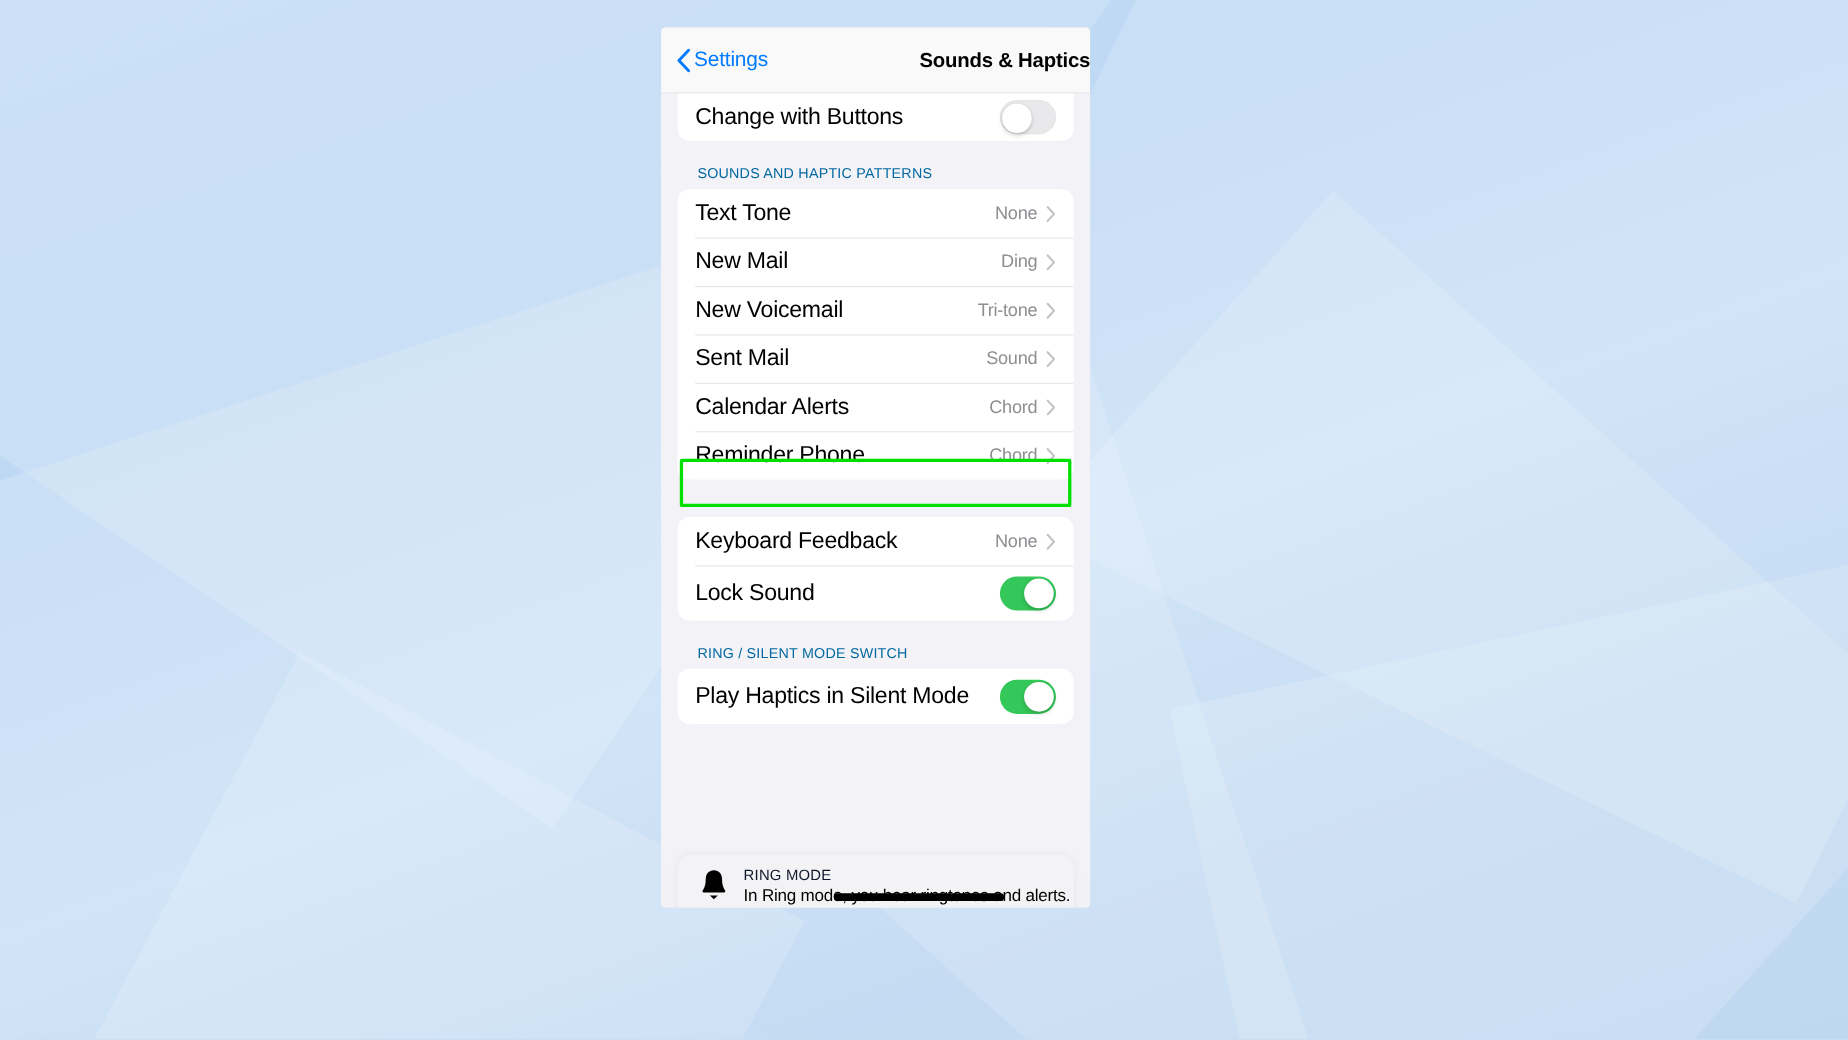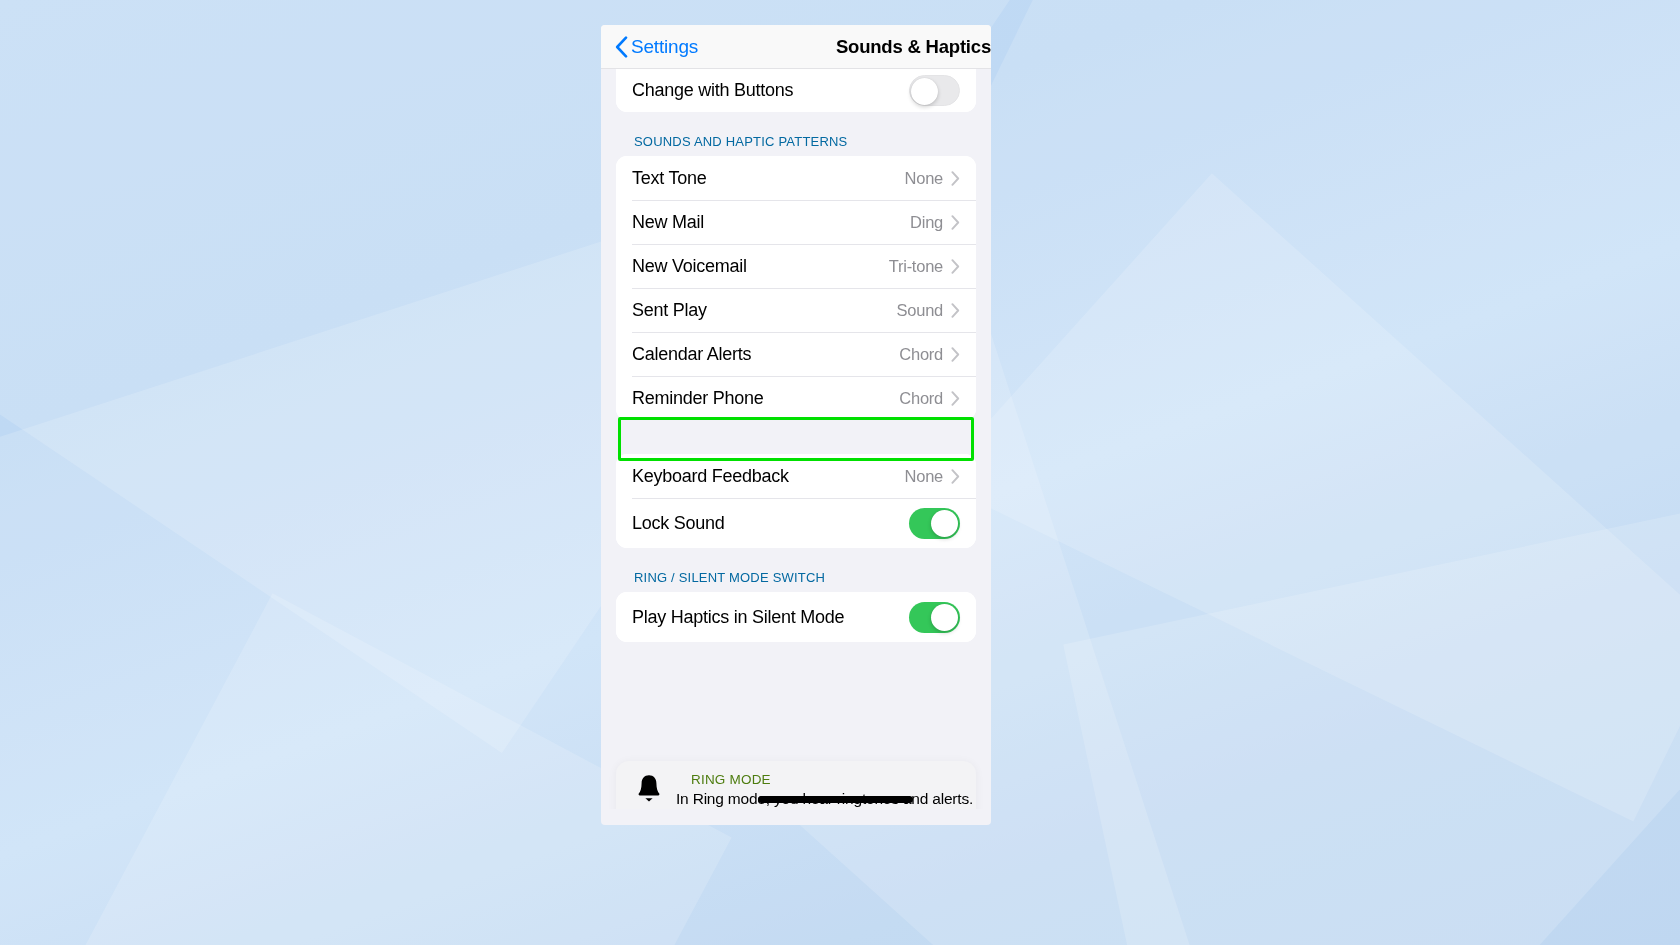--- a/index.html
+++ b/index.html
@@ -73,21 +73,21 @@
     width: 390px;
     height: 800px;
     background: #f2f2f7;
     border-radius: 4px;
     overflow: hidden;
     font-size: 15px;
   }
 
   
   #navbar {
-    height: 44px;
+    height: 60px;
     background: #f9f9f9;
     border-bottom: 0.5px solid #e3e3e6;
     display: flex;
     align-items: center;
     padding: 0 14px;
     position: relative;
   }
   #back-button {
     display: flex;
     align-items: center;
@@ -147,21 +147,21 @@
   .row + .row::before {
     content: "";
     position: absolute;
     left: 16px;
     right: 0;
     top: 0;
     height: 1px;
     background: #e5e5ea;
   }
   .row .label {
-    font-size: 18px;
+    font-size: 21px;
     color: #000;
     letter-spacing: -0.25px;
     flex: 1 1 auto;
     white-space: nowrap;
   }
   .row .value {
     font-size: 16.5px;
     color: #8e8e93;
     letter-spacing: -0.25px;
     margin-right: 8px;
@@ -247,23 +247,22 @@
   }
   #bell-icon {
     width: 26px;
     height: 30px;
     flex: 0 0 auto;
     margin: 2px 14px 0 6px;
   }
   #ring-mode-text { flex: 1 1 auto; position: relative; padding-top: 1px;}
   #ring-mode-title {
     font-size: 13.5px;
-    color: #4d7c0f;
+    color: #0f172a;
     letter-spacing: 0.2px;
-    margin-left: 15px;
   }
   #ring-mode-desc {
     font-size: 15.5px;
     color: #000;
     letter-spacing: -0.2px;
     margin-top: 3px;
     white-space: nowrap;
   }
   #ring-mode-bar {
     position: absolute;
@@ -342,21 +341,21 @@
 
       <div class="row">
         <span class="label">New Voicemail</span>
         <span class="value">Tri-tone</span>
         <svg class="chevron" viewBox="0 0 9 15">
           <path d="M1.4 1.2 L7.2 7.5 L1.4 13.8" fill="none" stroke="#c3c3c7" stroke-width="1.9" stroke-linecap="round" stroke-linejoin="round"></path>
         </svg>
       </div>
 
       <div class="row">
-        <span class="label">Sent Play</span>
+        <span class="label">Sent Mail</span>
         <span class="value">Sound</span>
         <svg class="chevron" viewBox="0 0 9 15">
           <path d="M1.4 1.2 L7.2 7.5 L1.4 13.8" fill="none" stroke="#c3c3c7" stroke-width="1.9" stroke-linecap="round" stroke-linejoin="round"></path>
         </svg>
       </div>
 
       <div class="row">
         <span class="label">Calendar Alerts</span>
         <span class="value">Chord</span>
         <svg class="chevron" viewBox="0 0 9 15">

